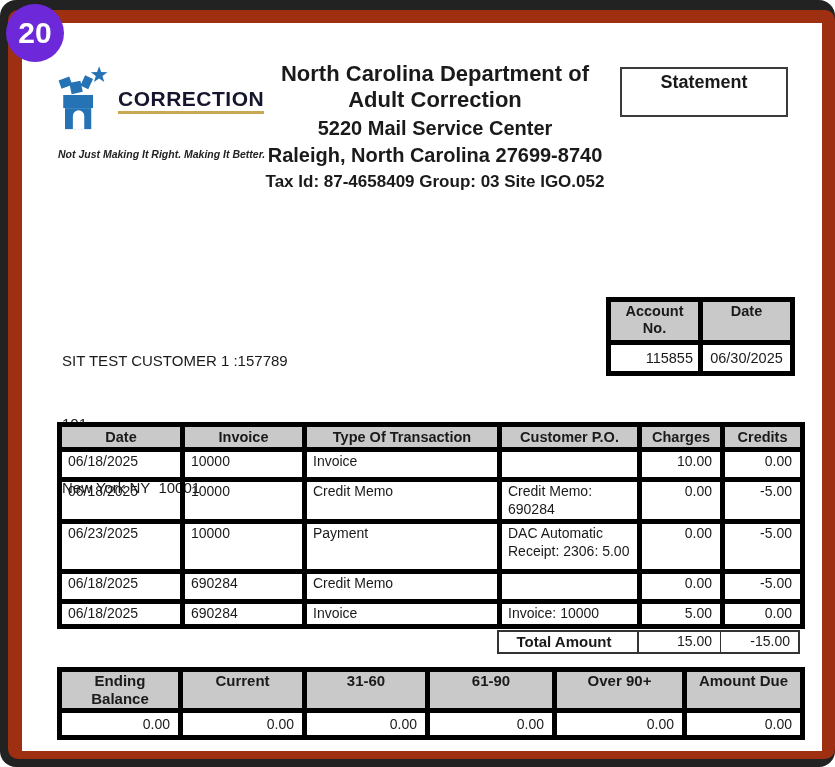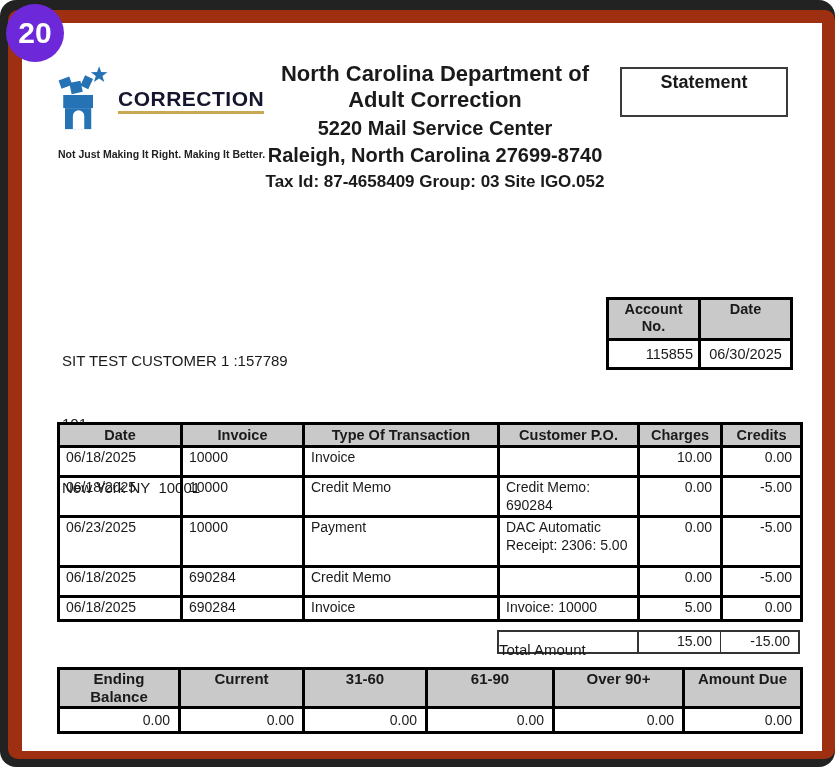--- a/index.html
+++ b/index.html
@@ -14,59 +14,59 @@
     font-size:30px;font-weight:bold;z-index:20;}
 
   
   .logo{position:absolute;left:36px;top:40px;width:218px;}
   .logo-top{display:flex;align-items:center;}
   .logo-figure{width:56px;height:78px;flex:0 0 auto;}
   .logo-words{margin-left:4px;margin-bottom:2px;}
   .logo-line1{font-size:21px;font-weight:bold;color:#15152e;letter-spacing:.5px;
     border-bottom:3px solid #C9A854;line-height:1.05;}
   .logo-line2{font-size:19px;font-weight:bold;color:#b3b3b3;letter-spacing:2.5px;line-height:1.1;}
-  .tagline{margin-top:7px;font-size:10.5px;font-weight:bold;color:#222;white-space:nowrap;}
+  .tagline{margin-top:7px;font-size:10.5px;font-style:italic;font-weight:bold;color:#222;white-space:nowrap;}
 
   
   .org-block{position:absolute;left:238px;top:38px;width:350px;text-align:center;font-weight:bold;}
   .org-name{font-size:22px;line-height:1.2;}
   .org-addr{font-size:20px;line-height:1.25;margin-top:2px;}
   .org-tax{font-size:17px;line-height:1.25;margin-top:3px;}
 
   
   .statement-box{position:absolute;left:598px;top:44px;width:168px;height:50px;
     border:2px solid #3a3a3a;text-align:center;font-size:18px;font-weight:bold;padding-top:3px;box-sizing:border-box;}
 
   
   .customer{position:absolute;left:40px;top:284px;font-size:15px;line-height:1.42;white-space:pre;}
 
   
   table{border-collapse:collapse;table-layout:fixed;}
-  th,td{border:3px solid #000000;overflow:hidden;}
+  th,td{border:5px solid #000000;overflow:hidden;}
   th{background:#C9C9C9;font-weight:bold;text-align:center;}
 
   
   .account-table{position:absolute;left:584px;top:274px;width:184px;font-size:14.5px;border:1.5px solid #3c3c3c;}
   .account-table th{height:36px;vertical-align:top;line-height:1.15;padding:1px 4px;font-size:14.5px;}
   .account-table td{height:22px;padding:2px 5px;}
   .account-table td.acct{text-align:right;}
   .account-table td.date{text-align:center;}
 
   
   .main-table{position:absolute;left:35px;top:399px;width:743px;font-size:14px;border:2px solid #333;}
   .main-table th{height:20px;font-size:14.5px;padding:0 2px;}
   .main-table td{vertical-align:top;padding:1px 6px;line-height:1.25;}
   .main-table td.num{text-align:right;padding-right:8px;}
   .bL2{border-left-width:2px !important;}
   .h30{height:30px;} .h32{height:32px;} .h50{height:50px;} .h24{height:24px;}
 
   
   .total-row{position:absolute;left:475px;top:607px;width:303px;height:24px;display:flex;
     border:2px solid #333;box-sizing:border-box;background:#fff;font-size:14px;}
-  .total-row .tlabel{width:138px;font-weight:normal;text-align:left;padding:9px 8px 0 0;box-sizing:border-box;font-size:15px;}
+  .total-row .tlabel{width:138px;font-weight:bold;text-align:center;padding:1px 8px 0 0;box-sizing:border-box;font-size:15px;}
   .total-row .tcharges{width:83px;border-left:2px solid #333;text-align:right;padding:1px 8px 0 0;box-sizing:border-box;}
   .total-row .tcredits{width:80px;border-left:1px solid #333;text-align:right;padding:1px 8px 0 0;box-sizing:border-box;flex:1;}
 
   
   .aging-table{position:absolute;left:35px;top:644px;width:743px;font-size:14px;border:2px solid #333;}
   .aging-table th{height:36px;vertical-align:top;font-size:15px;line-height:1.2;padding:0 10px;}
   .aging-table td{height:22px;text-align:right;padding:0 8px;}
 </style>
 </head>
 <body>

